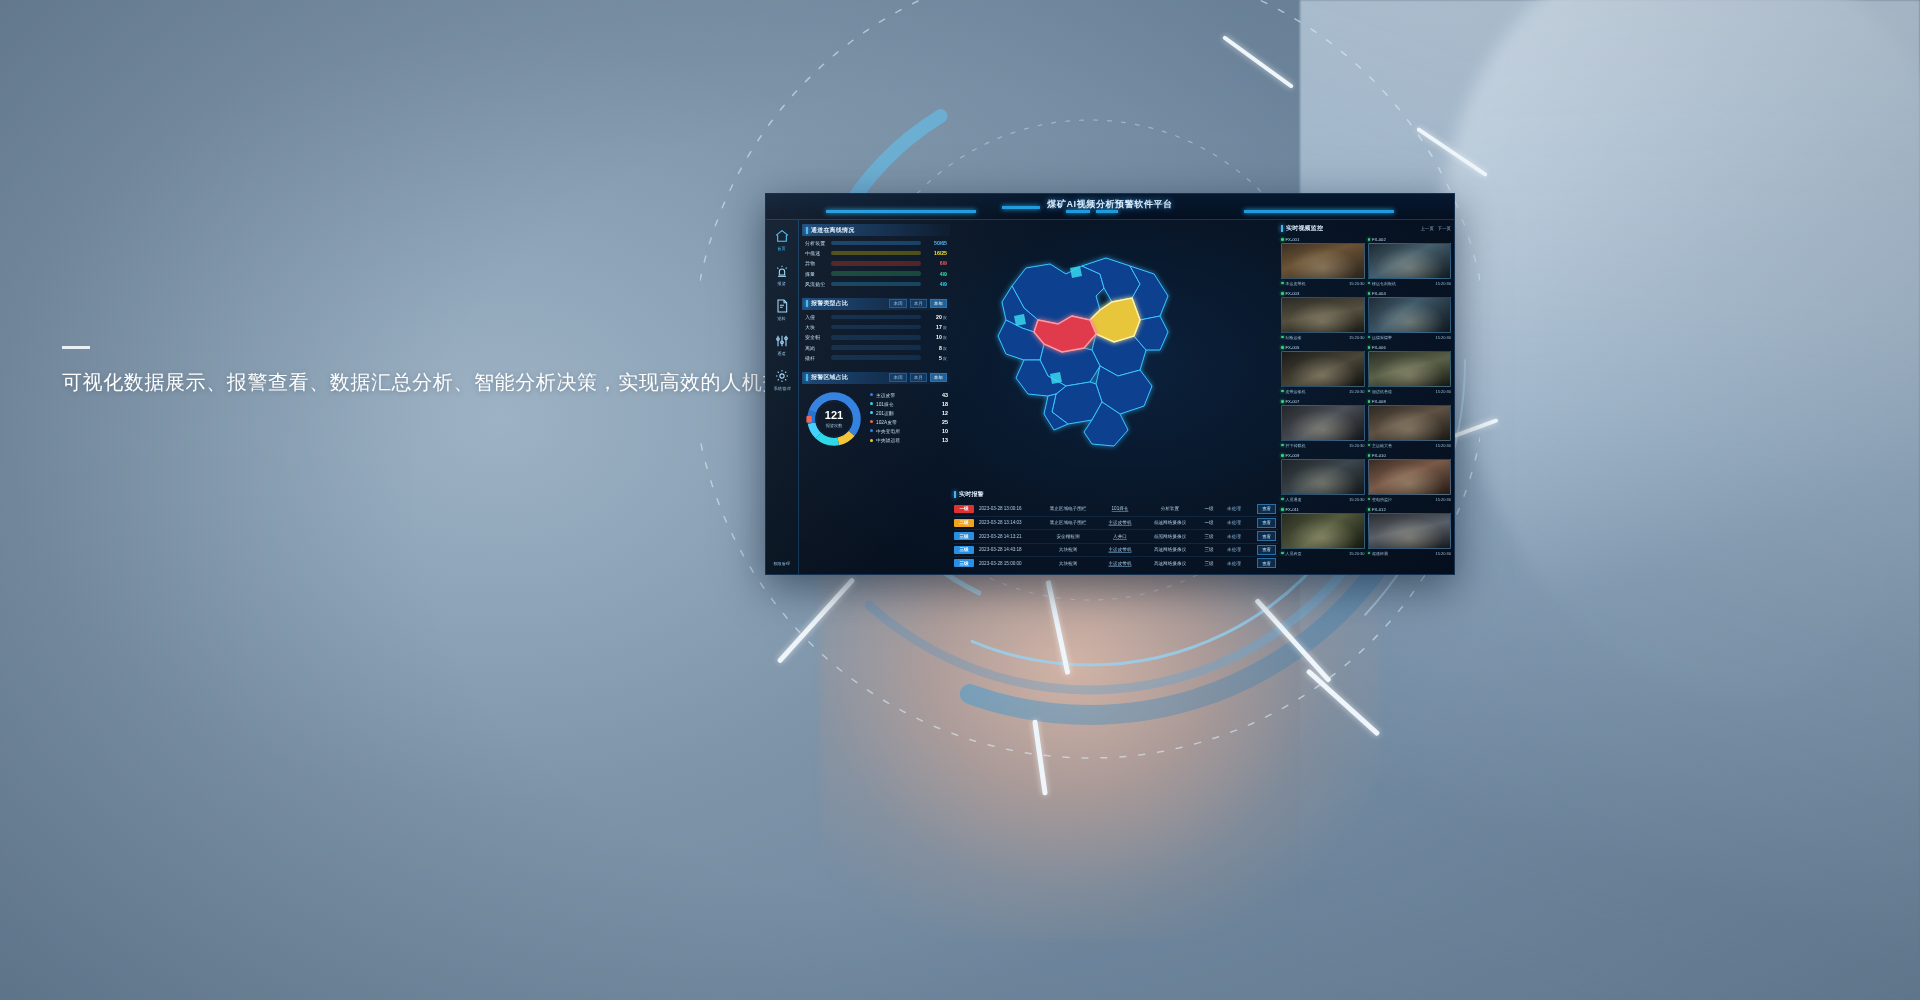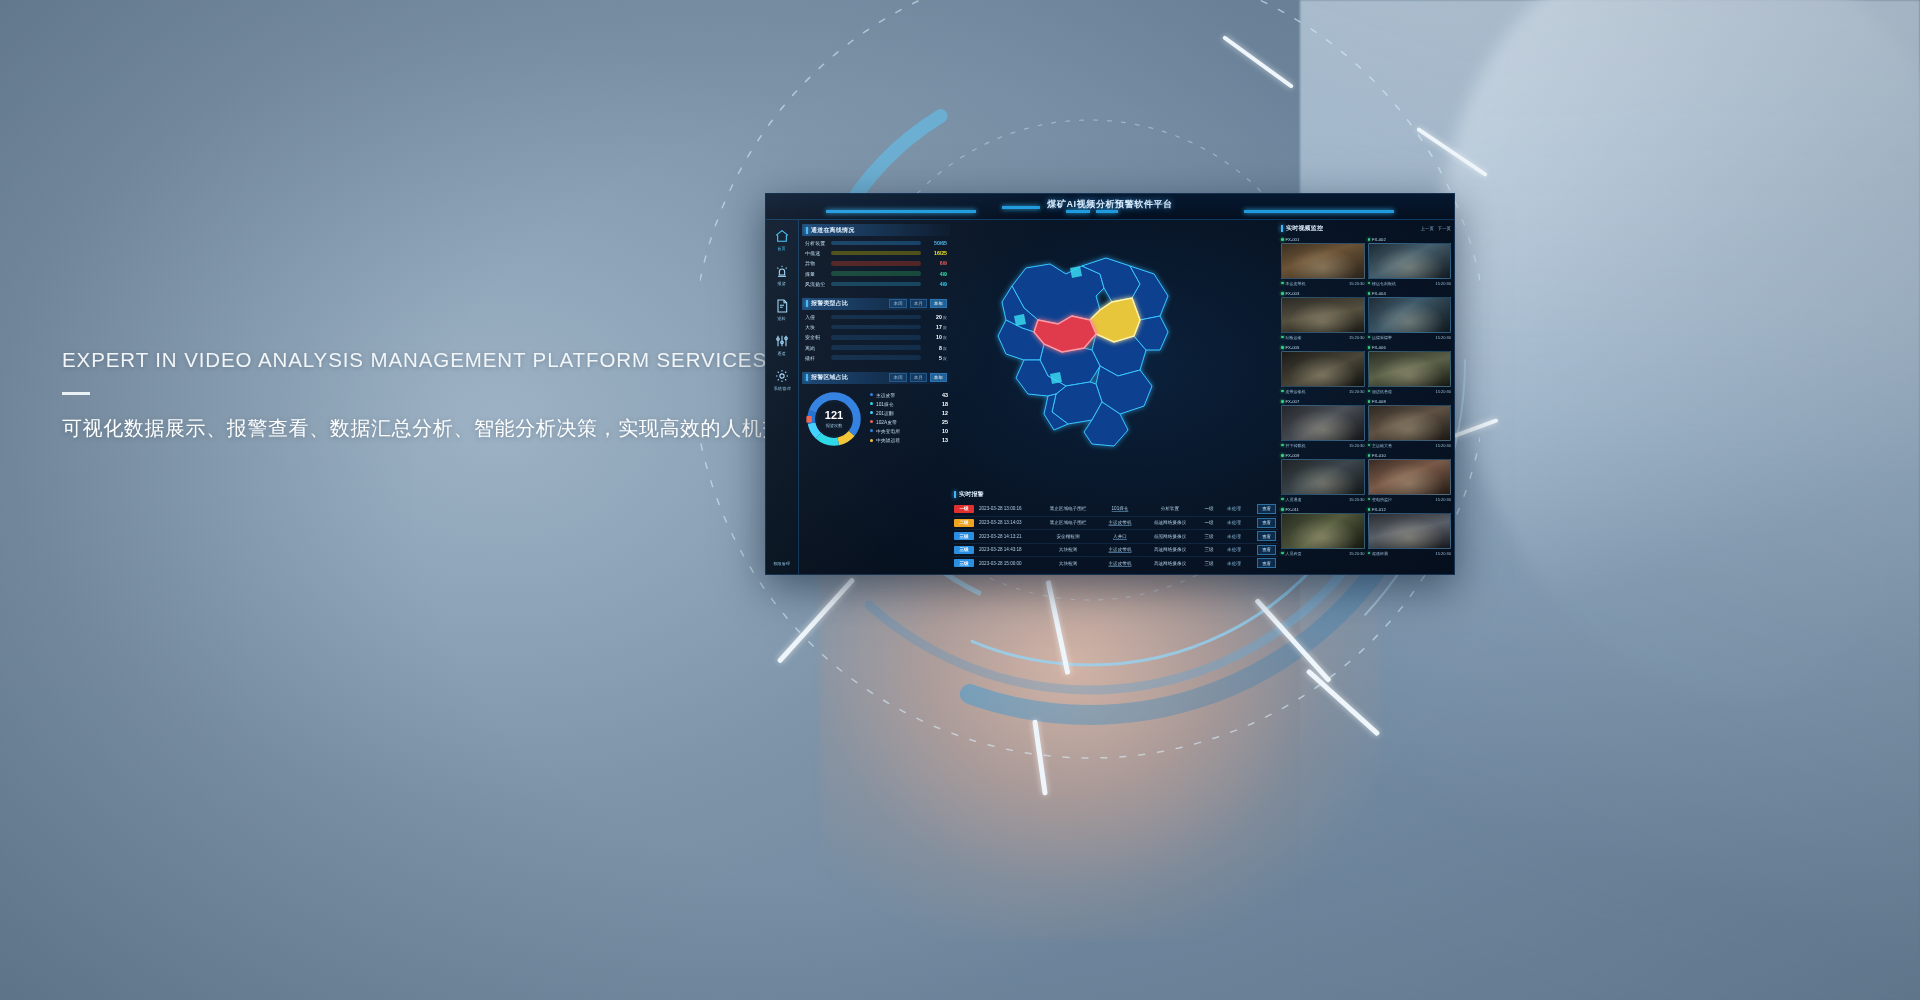--- a/index.html
+++ b/index.html
@@ -242,21 +242,20 @@
 <div class="slash" style="left:760px;top:618px;width:112px;height:5px;transform:rotate(-48deg);"></div>
 <div class="slash" style="left:1010px;top:625px;width:96px;height:5px;transform:rotate(78deg);"></div>
 <div class="slash" style="left:1238px;top:638px;width:110px;height:5px;transform:rotate(48deg);"></div>
 <div class="slash" style="left:1295px;top:700px;width:96px;height:5px;transform:rotate(42deg);"></div>
 <div class="slash" style="left:1410px;top:150px;width:84px;height:4px;transform:rotate(34deg);"></div>
 <div class="slash" style="left:1215px;top:60px;width:86px;height:4px;transform:rotate(36deg);"></div>
 <div class="slash" style="left:1002px;top:755px;width:76px;height:5px;transform:rotate(82deg);"></div>
 <div class="slash" style="left:1430px;top:430px;width:70px;height:4px;transform:rotate(-20deg);"></div>
 
 <div class="hero-text">
-  <div class="hero-sub">EXPERT IN VIDEO ANALYSIS MANAGEMENT PLATFORM SERVICES</div>
   <div class="hero-rule"></div>
   <div class="hero-desc">可视化数据展示、报警查看、数据汇总分析、智能分析决策，实现高效的人机交互</div>
 </div>
 
 <div class="screen">
   <div class="screen-inner"></div>
 
   <div class="scr-topbar"></div>
   <div class="topdeco" style="left:60px;top:16px;width:150px;"></div>
   <div class="topdeco" style="left:236px;top:12px;width:38px;"></div>

